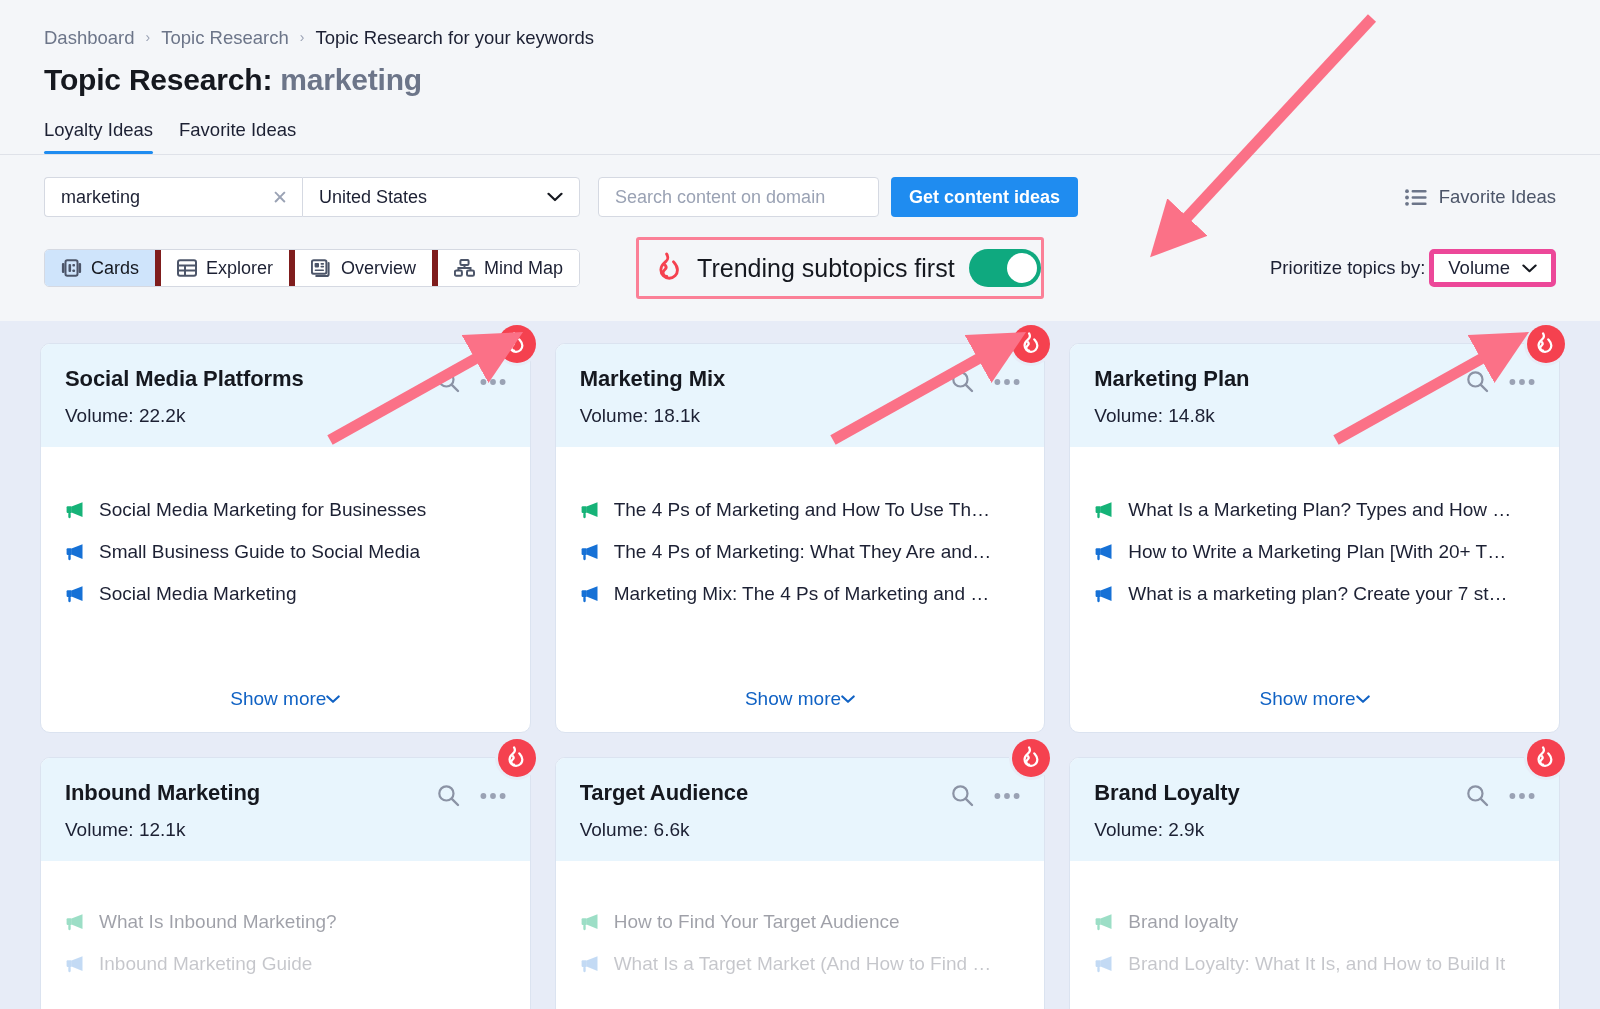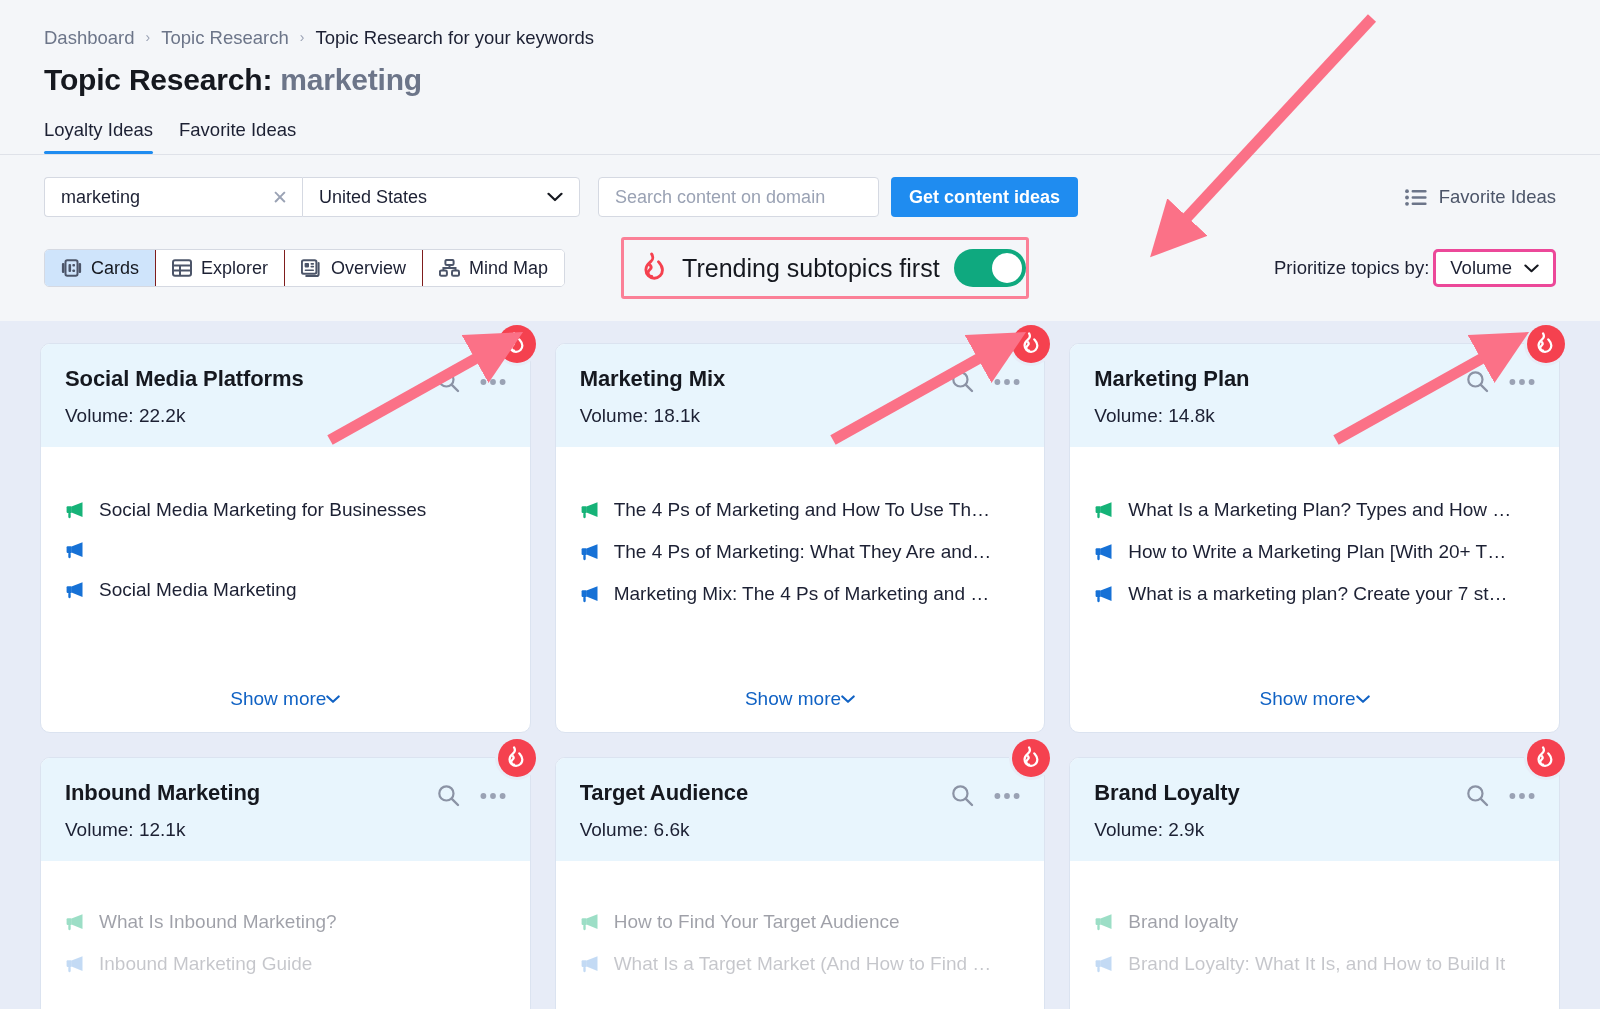--- a/index.html
+++ b/index.html
@@ -107,21 +107,21 @@
   }
   .view-toggle {
     display: flex; height: 38px;
     border: 1px solid #d5d9e2; border-radius: 5px;
     background: #fff; overflow: hidden;
   }
   .view-btn {
     display: flex; align-items: center; gap: 9px;
     padding: 0 16px;
     font-size: 18px; color: #1c2033;
-    border-right: 1px solid #7f1d1d;
+    border-right: 6px solid #7f1d1d;
     cursor: pointer; background: #fff;
   }
   .view-btn:last-child { border-right: none; }
   .view-btn.active {
     background: #cfe4fb; color: #15181f;
   }
   .view-btn svg { display: block; }
 
   .trending-wrap {
     margin-left: 56px;
@@ -146,21 +146,21 @@
     background: #fff;
   }
 
   .prioritize {
     margin-left: auto;
     display: flex; align-items: center; gap: 4px;
   }
   .prioritize-label { font-size: 18.5px; color: #1c2033; }
   .prioritize-select {
     height: 38px; padding: 0 14px;
-    border: 3px solid #ec4899; border-radius: 5px; background: #fff;
+    border: 5px solid #ec4899; border-radius: 5px; background: #fff;
     display: flex; align-items: center; gap: 12px;
     font-size: 18.5px; color: #1c2033; cursor: pointer;
   }
 
   
   .cards-area {
     background: #e7ecf7;
     padding: 22px 40px 0 40px;
     height: 690px;
     position: relative;
@@ -400,20 +400,21 @@
               <rect x="3.3" y="11.6" width="2.4" height="5.6" rx="1.1" fill="#16b378"></rect>
             </svg>
             <span class="txt">Social Media Marketing for Businesses</span>
           </div>
           <div class="idea-row">
             <svg width="21" height="18" viewBox="0 0 21 18" style="flex-shrink:0">
               <path d="M17.5 1.2 L6.5 5.6 v6 L17.5 16 z" fill="#1671d6"></path>
               <rect x="1.6" y="5.2" width="5.2" height="6.8" rx="1" fill="#1671d6"></rect>
               <rect x="3.3" y="11.6" width="2.4" height="5.6" rx="1.1" fill="#1671d6"></rect>
             </svg>
+            <span class="txt">Small Business Guide to Social Media</span>
           </div>
           <div class="idea-row">
             <svg width="21" height="18" viewBox="0 0 21 18" style="flex-shrink:0">
               <path d="M17.5 1.2 L6.5 5.6 v6 L17.5 16 z" fill="#1671d6"></path>
               <rect x="1.6" y="5.2" width="5.2" height="6.8" rx="1" fill="#1671d6"></rect>
               <rect x="3.3" y="11.6" width="2.4" height="5.6" rx="1.1" fill="#1671d6"></rect>
             </svg>
             <span class="txt">Social Media Marketing</span>
           </div>
           <div class="show-more">

